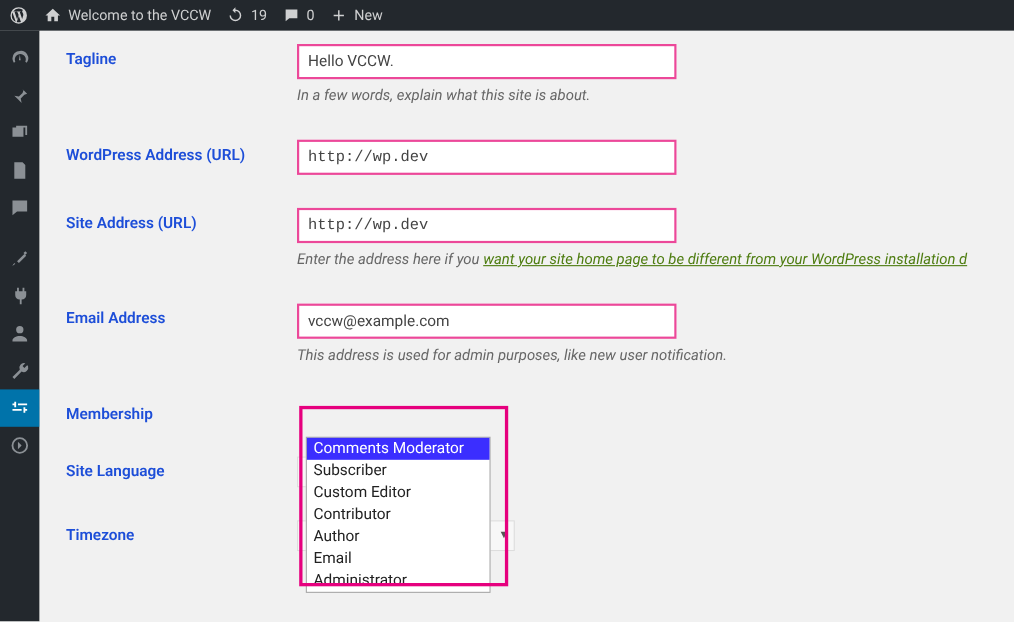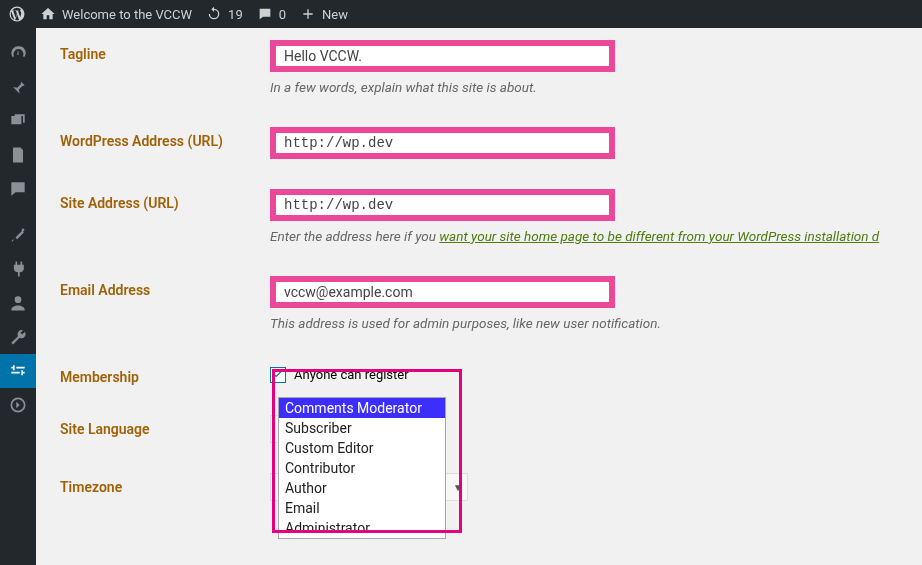--- a/index.html
+++ b/index.html
@@ -16,23 +16,23 @@
     .sidebar .sb-item { width: 36px; height: 34px; display: flex; align-items: center; justify-content: center; cursor: pointer; }
     .sidebar .sb-item svg { width: 20px; height: 20px; fill: #8b9095; }
     .sidebar .sb-item.active { background: #0073aa; position: relative; }
     .sidebar .sb-item.active svg { fill: #fff; }
     .sidebar .sb-item.active::after { content: ""; position: absolute; right: -8px; top: 50%; transform: translateY(-50%); border: 8px solid transparent; border-left-color: #0073aa; }
 
     
     .main { position: absolute; top: 28px; left: 36px; right: 0; bottom: 0; background: #f1f1f1; overflow: hidden; padding: 0 0 0 24px; }
     .form-table { width: 100%; }
     .form-row { display: flex; align-items: flex-start; padding: 12px 0 18px; }
-    .form-row .th { width: 210px; font-weight: 600; color: #a16207; font-size: 14px; padding-top: 6px; }
+    .form-row .th { width: 210px; font-weight: 600; color: #1d4ed8; font-size: 14px; padding-top: 6px; }
     .form-row .td { flex: 1; }
-    input.text-input { width: 345px; height: 32px; border: 6px solid #ec4899; background: #fff; padding: 4px 8px; font-size: 14px; color: #444; font-family: inherit; }
+    input.text-input { width: 345px; height: 32px; border: 2px solid #ec4899; background: #fff; padding: 4px 8px; font-size: 14px; color: #444; font-family: inherit; }
     input.mono { font-family: "Consolas", "Courier New", monospace; }
     .desc { color: #666; font-style: italic; font-size: 13.5px; margin-top: 6px; line-height: 1.4; }
     .desc a { color: #4d7c0f; text-decoration: underline; }
     .checkbox-wrap { display: flex; align-items: center; gap: 8px; padding-top: 4px; }
     .checkbox { width: 16px; height: 16px; border: 1px solid #0073aa; background: #fff; display: inline-flex; align-items: center; justify-content: center; }
     .checkbox svg { width: 14px; height: 14px; fill: #0073aa; }
     .select { position: relative; display: inline-flex; align-items: center; border: 1px solid #ddd; background: #f7f7f7; height: 28px; padding: 0 22px 0 8px; font-size: 14px; color: #444; cursor: pointer; }
     .select .caret { position: absolute; right: 4px; top: 50%; transform: translateY(-50%); font-size: 10px; color: #555; }
 
     
@@ -183,30 +183,20 @@
     <div class="form-row">
       <div class="th">Email Address</div>
       <div class="td">
         <input class="text-input" value="vccw@example.com" style="">
         <div class="desc">This address is used for admin purposes, like new user notification.</div>
       </div>
     </div>
 
     <div class="form-row">
       <div class="th">Membership</div>
-      <div class="td">
-        <label class="checkbox-wrap">
-          <span class="checkbox">
-              <svg viewBox="0 0 24 24">
-                <path d="M9 16l-4-4 1.5-1.5L9 13l8-8L18.5 6.5z"></path>
-              </svg>
-            </span>
-          <span>Anyone can register</span>
-        </label>
-      </div>
     </div>
 
 
     <div class="form-row">
       <div class="th">Site Language</div>
       <div class="td">
         <div class="select lang">
           <span></span>
           <span class="caret">▼</span>
         </div>

